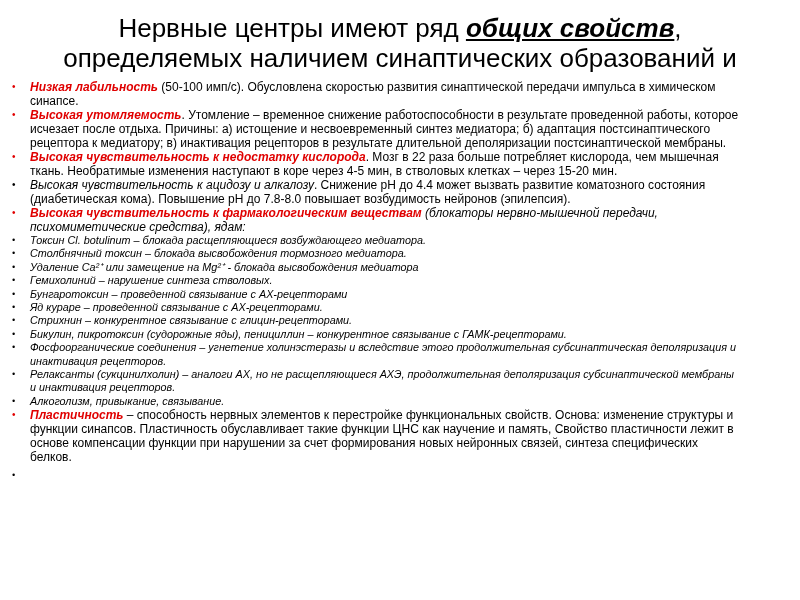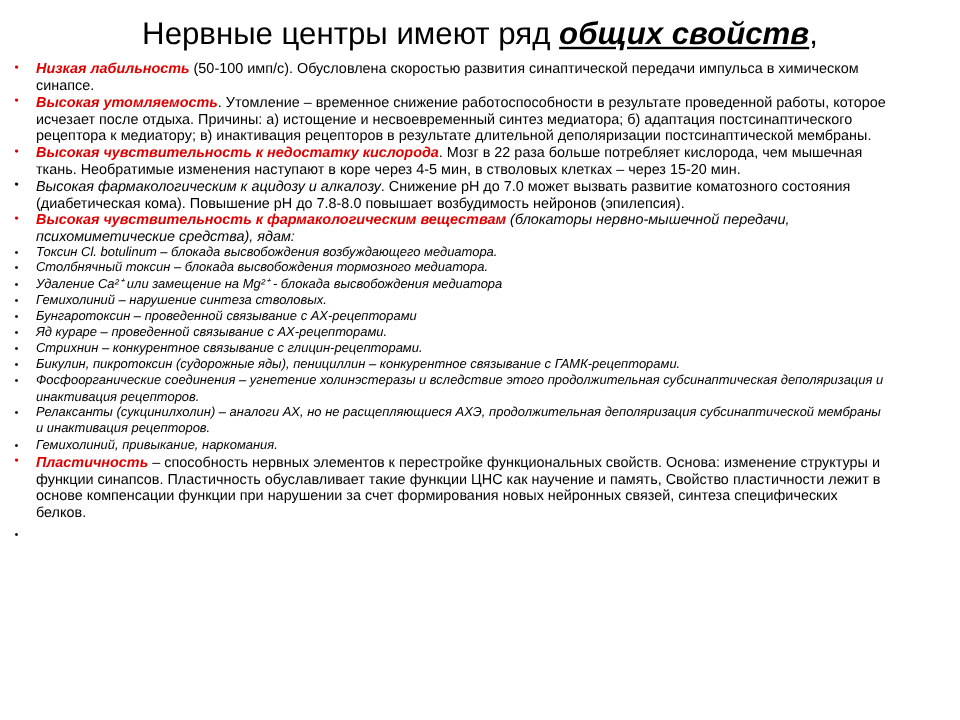--- a/index.html
+++ b/index.html
@@ -67,45 +67,46 @@
   .seg-italic { font-style: italic; }
   .seg-plain { }
   .item.spacer-top { margin-top: 5px; min-height: 12px; }
 </style>
 </head>
 <body>
 
 <div class="slide">
   <div class="title">
       <div><span class="seg-plain">Нервные центры имеют ряд </span><span class="seg-em">общих свойств</span><span class="seg-plain">,</span></div>
+      <div><span class="seg-plain">определяемых наличием синаптических образований и</span></div>
     </div>
   <div class="content">
       <div class="item main">
         <span class="bullet red">•</span>
         <span class="text"><span class="seg-lead-red">Низкая лабильность</span><span class="seg-plain"> (50-100 имп/с). Обусловлена скоростью развития синаптической передачи импульса в химическом синапсе.</span></span>
       </div>
       <div class="item main">
         <span class="bullet red">•</span>
         <span class="text"><span class="seg-lead-red">Высокая утомляемость</span><span class="seg-plain">. Утомление – временное снижение работоспособности в результате проведенной работы, которое исчезает после отдыха. Причины: а) истощение и несвоевременный синтез медиатора; б) адаптация постсинаптического рецептора к медиатору; в) инактивация рецепторов в результате длительной деполяризации постсинаптической мембраны.</span></span>
       </div>
       <div class="item main">
         <span class="bullet red">•</span>
         <span class="text"><span class="seg-lead-red">Высокая чувствительность к недостатку кислорода</span><span class="seg-plain">. Мозг в 22 раза больше потребляет кислорода, чем мышечная ткань. Необратимые изменения наступают в коре через 4-5 мин, в стволовых клетках – через 15-20 мин.</span></span>
       </div>
       <div class="item main">
         <span class="bullet black">•</span>
-        <span class="text"><span class="seg-italic">Высокая фармакологическим к ацидозу и алкалозу</span><span class="seg-plain">. Снижение pH до 7.0 может вызвать развитие коматозного состояния (диабетическая кома). Повышение pH до 7.8-8.0 повышает возбудимость нейронов (эпилепсия).</span></span>
+        <span class="text"><span class="seg-italic">Высокая чувствительность к ацидозу и алкалозу</span><span class="seg-plain">. Снижение pH до 4.4 может вызвать развитие коматозного состояния (диабетическая кома). Повышение pH до 7.8-8.0 повышает возбудимость нейронов (эпилепсия).</span></span>
       </div>
       <div class="item main">
         <span class="bullet red">•</span>
         <span class="text"><span class="seg-lead-red">Высокая чувствительность к фармакологическим веществам</span><span class="seg-italic"> (блокаторы нервно-мышечной передачи, психомиметические средства), ядам:</span></span>
       </div>
       <div class="item sub">
         <span class="bullet black">•</span>
-        <span class="text"><span class="seg-plain">Токсин Cl. botulinum – блокада высвобождения возбуждающего медиатора.</span></span>
+        <span class="text"><span class="seg-plain">Токсин Cl. botulinum – блокада расщепляющиеся возбуждающего медиатора.</span></span>
       </div>
       <div class="item sub">
         <span class="bullet black">•</span>
         <span class="text"><span class="seg-plain">Столбнячный токсин – блокада высвобождения тормозного медиатора.</span></span>
       </div>
       <div class="item sub">
         <span class="bullet black">•</span>
         <span class="text"><span class="seg-plain">Удаление Ca²⁺ или замещение на Mg²⁺ - блокада высвобождения медиатора</span></span>
       </div>
       <div class="item sub">
@@ -131,21 +132,21 @@
       <div class="item sub">
         <span class="bullet black">•</span>
         <span class="text"><span class="seg-plain">Фосфоорганические соединения – угнетение холинэстеразы и вследствие этого продолжительная субсинаптическая деполяризация и инактивация рецепторов.</span></span>
       </div>
       <div class="item sub">
         <span class="bullet black">•</span>
         <span class="text"><span class="seg-plain">Релаксанты (сукцинилхолин) – аналоги АХ, но не расщепляющиеся АХЭ, продолжительная деполяризация субсинаптической мембраны и инактивация рецепторов.</span></span>
       </div>
       <div class="item sub">
         <span class="bullet black">•</span>
-        <span class="text"><span class="seg-plain">Гемихолиний, привыкание, наркомания.</span></span>
+        <span class="text"><span class="seg-plain">Алкоголизм, привыкание, связывание.</span></span>
       </div>
       <div class="item main">
         <span class="bullet red">•</span>
         <span class="text"><span class="seg-lead-red">Пластичность</span><span class="seg-plain"> – способность нервных элементов к перестройке функциональных свойств. Основа: изменение структуры и функции синапсов. Пластичность обуславливает такие функции ЦНС как научение и память, Свойство пластичности лежит в основе компенсации функции при нарушении за счет формирования новых нейронных связей, синтеза специфических белков.</span></span>
       </div>
       <div class="item sub spacer-top">
         <span class="bullet black">•</span>
         <span class="text"></span>
       </div>
     </div>

